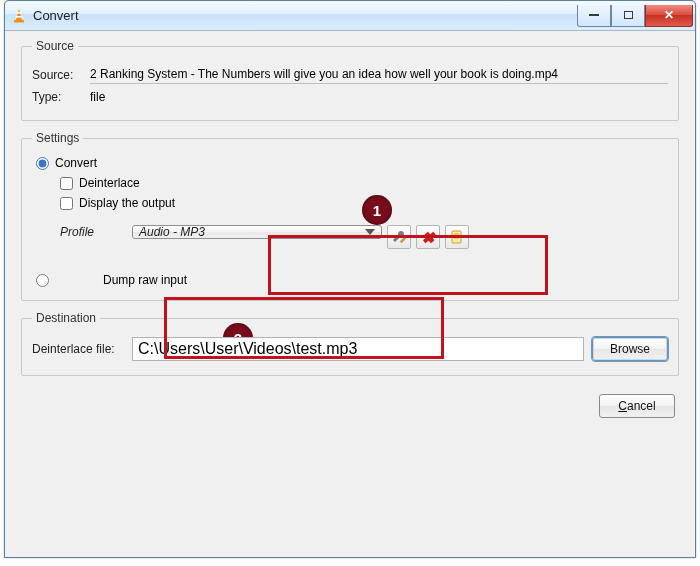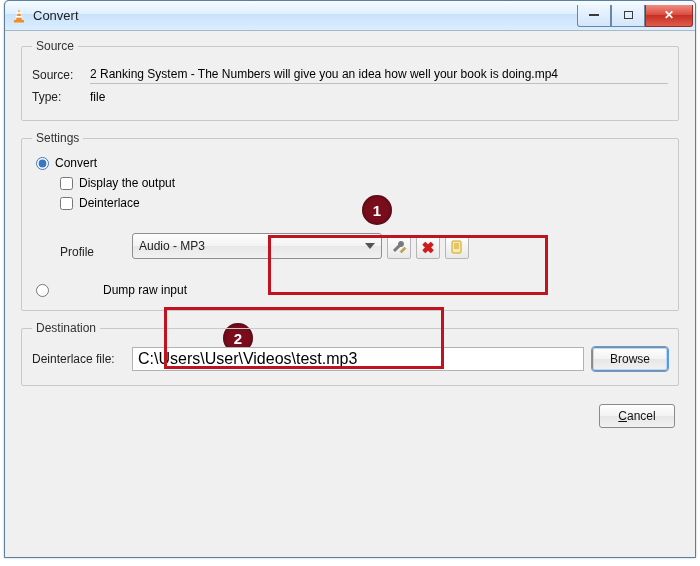--- a/index.html
+++ b/index.html
@@ -80,24 +80,24 @@
     border-bottom:1px solid #bfbfbf;
     padding:2px 0;
     white-space:nowrap; overflow:hidden; text-overflow:ellipsis;
   }
   .type-val { padding:2px 0; }
   
   .settings-inner { display:flex; flex-direction:column; }
   .radio-row, .check-row { display:flex; align-items:center; margin:3px 0 3px 4px; }
   input[type=radio], input[type=checkbox]{ margin:0 6px 0 0; accent-color:#3b76c4; width:13px; height:13px;}
   .indent { margin-left: 28px; }
-  .profile-row { display:flex; align-items:flex-end; margin:20px 0 14px 28px;}
+  .profile-row { display:flex; align-items:flex-start; margin:12px 0 14px 28px;font-style:italic;}
   .profile-row .lbl { width:72px;}
   .dropdown {
-    width:250px; height:26px;
+    width:250px; height:14px;
     border:1px solid #8e8e8e;
     background: linear-gradient(to bottom,#fdfdfd 0%,#f3f3f3 48%,#e7e7e7 49%,#f1f1f1 100%);
     border-radius:3px;
     display:flex; align-items:center; padding:0 6px;
     position:relative;
     color:#222;
   }
   .dropdown .ddval { flex:1; text-align:left;}
   .dropdown .ddarrow {
     width:0;height:0;border-left:5px solid transparent;border-right:5px solid transparent;border-top:6px solid #555;
@@ -191,26 +191,26 @@
 
       <div class="settings-inner">
 
         <label class="radio-row">
           <input type="radio" checked="" style="">
           <span>Convert</span>
         </label>
 
         <label class="check-row indent">
           <input type="checkbox" style="">
-          <span>Display the output</span>
+          <span>Deinterlace</span>
         </label>
 
         <label class="check-row indent">
           <input type="checkbox" style="">
-          <span>Deinterlace</span>
+          <span>Display the output</span>
         </label>
 
         <div class="profile-row">
           <span class="lbl">Profile</span>
           <div class="dropdown">
             <span class="ddval">Audio - MP3</span>
             <span class="ddarrow"></span>
           </div>
           <div class="tool-btn">
             <svg width="16" height="16" viewBox="0 0 16 16">

